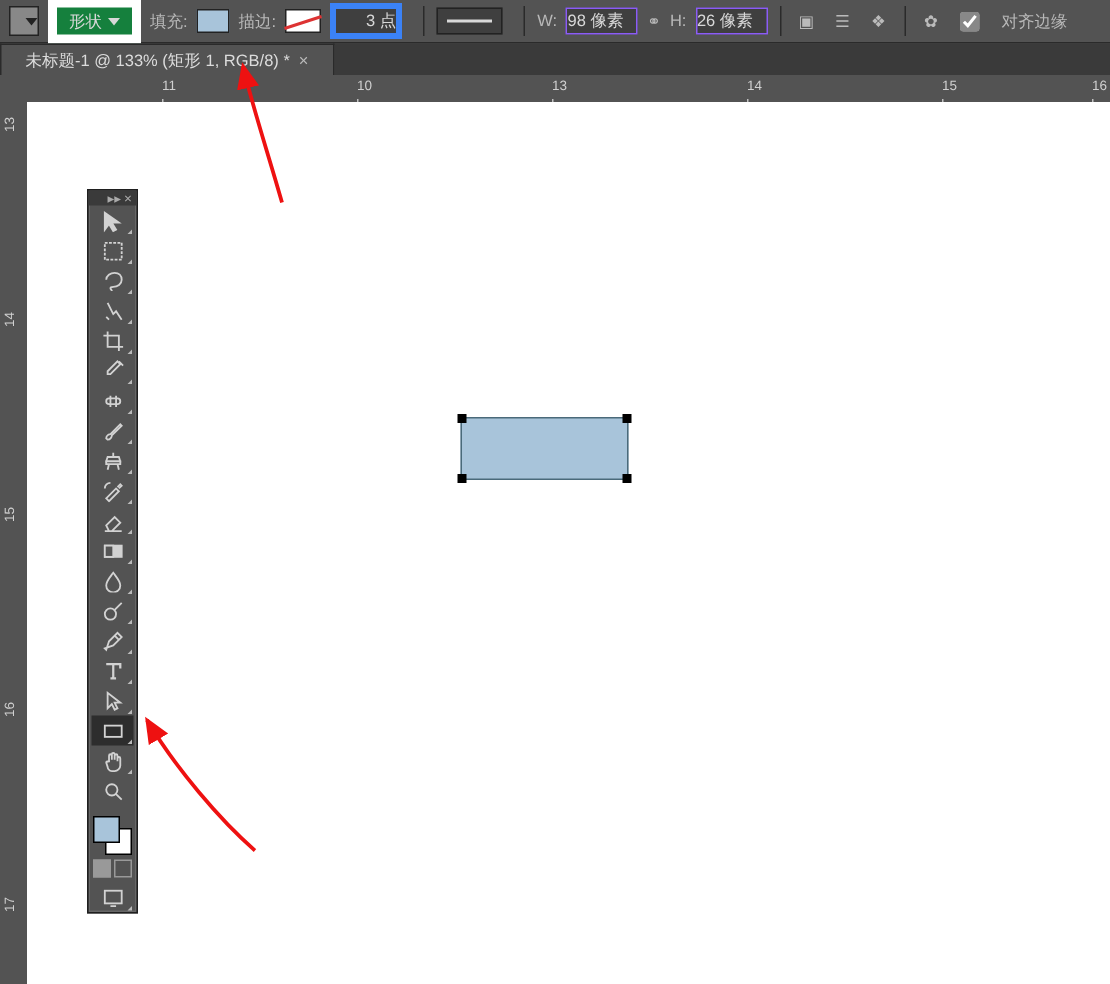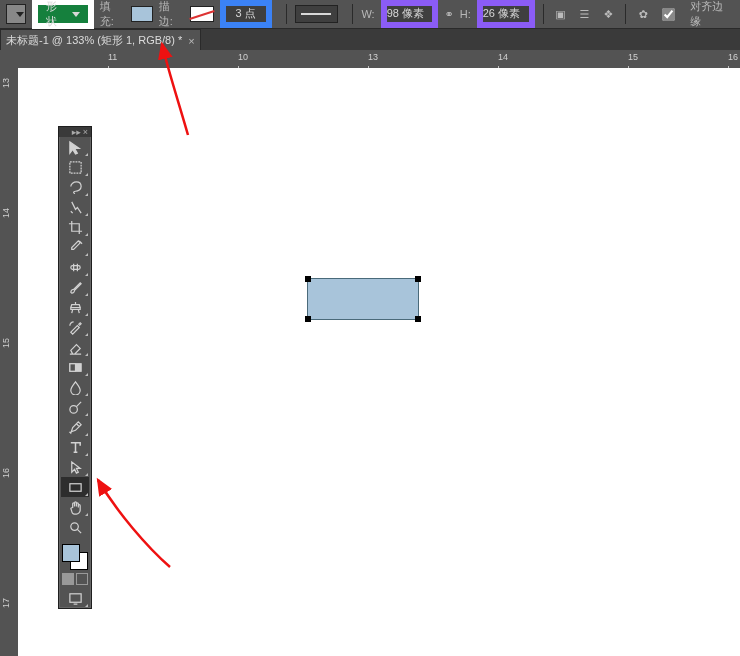--- a/index.html
+++ b/index.html
@@ -17,31 +17,31 @@
   
   .options-bar{display:flex;align-items:center;height:28px;background:var(--bg);border-bottom:1px solid #2a2a2a;padding:0 6px;gap:6px;}
   .ob-swatch{width:18px;height:18px;border:1px solid #222;background:#888;display:flex;align-items:center;justify-content:center;}
   .ob-swatch span{border-left:4px solid transparent;border-right:4px solid transparent;border-top:5px solid #222;margin-left:9px;}
   .ob-select{display:flex;align-items:center;background:#15803d;border:6px solid #ffffff;height:18px;padding:0 8px;color:var(--text);gap:4px;}
   .ob-select .tri{border-left:4px solid transparent;border-right:4px solid transparent;border-top:5px solid var(--text);}
   .ob-label{color:var(--text-dim);}
   .fill-chip{width:20px;height:14px;border:1px solid #222;background:var(--accent);}
   .stroke-chip{width:22px;height:14px;border:1px solid #222;background:#fff;position:relative;}
   .stroke-chip::after{content:"";position:absolute;left:-2px;right:-2px;top:50%;height:2px;background:#d33;transform:rotate(-18deg);}
-  .num-field{background:#3f3f3f;border:6px solid #3b82f6;color:#d8d8d8;width:40px;height:16px;text-align:center;}
-  .wh-field{background:#3f3f3f;border:6px solid #8b5cf6;color:#d8d8d8;width:46px;height:16px;}
+  .num-field{background:#3f3f3f;border:4px solid #3b82f6;color:#d8d8d8;width:40px;height:16px;text-align:right;}
+  .wh-field{background:#3f3f3f;border:1px solid #8b5cf6;color:#d8d8d8;width:46px;height:16px;}
   .stroke-style{width:42px;height:16px;border:1px solid #222;background:#3f3f3f;display:flex;align-items:center;justify-content:center;}
   .stroke-style .line{height:2px;width:30px;background:#d8d8d8;}
   .sep{width:1px;height:20px;background:#2a2a2a;margin:0 2px;}
   .icon-btn{width:18px;height:18px;display:flex;align-items:center;justify-content:center;color:#bbb;}
   .chk{display:flex;align-items:center;gap:12px;color:var(--text-dim);}
   .chk input{accent-color:#888;width:13px;height:13px;}
   
   .tab-bar{height:22px;background:#3a3a3a;display:flex;align-items:flex-end;border-bottom:1px solid #1f1f1f;}
-  .doc-tab{background:#535353;color:#dcdcdc;padding:3px 5px;font-size:11px;display:flex;align-items:center;gap:6px;border:1px solid #2a2a2a;border-bottom:none;}
+  .doc-tab{background:#535353;color:#dcdcdc;padding:3px 16px;font-size:11px;display:flex;align-items:center;gap:6px;border:1px solid #2a2a2a;border-bottom:none;}
   .doc-tab .close{color:#bbb;font-size:11px;}
   
   .workspace{position:absolute;left:0;top:50px;right:0;bottom:0;}
   .h-ruler{position:absolute;left:18px;right:0;top:0;height:18px;background:var(--ruler);border-bottom:4px solid #ec4899;overflow:hidden;}
   .v-ruler{position:absolute;left:0;top:18px;bottom:0;width:18px;background:var(--ruler);border-right:1px solid #2a2a2a;overflow:hidden;}
   .ruler-corner{position:absolute;left:0;top:0;width:18px;height:18px;background:var(--ruler);border-right:1px solid #2a2a2a;border-bottom:1px solid #2a2a2a;}
   .tick{position:absolute;color:#d0d0d0;font-size:9px;}
   .h-tick{top:2px;}
   .v-tick{left:1px;writing-mode:vertical-rl;transform:rotate(180deg);}
   .h-tick::after{content:"";position:absolute;left:0;top:14px;width:1px;height:2px;background:#c0c0c0;}

